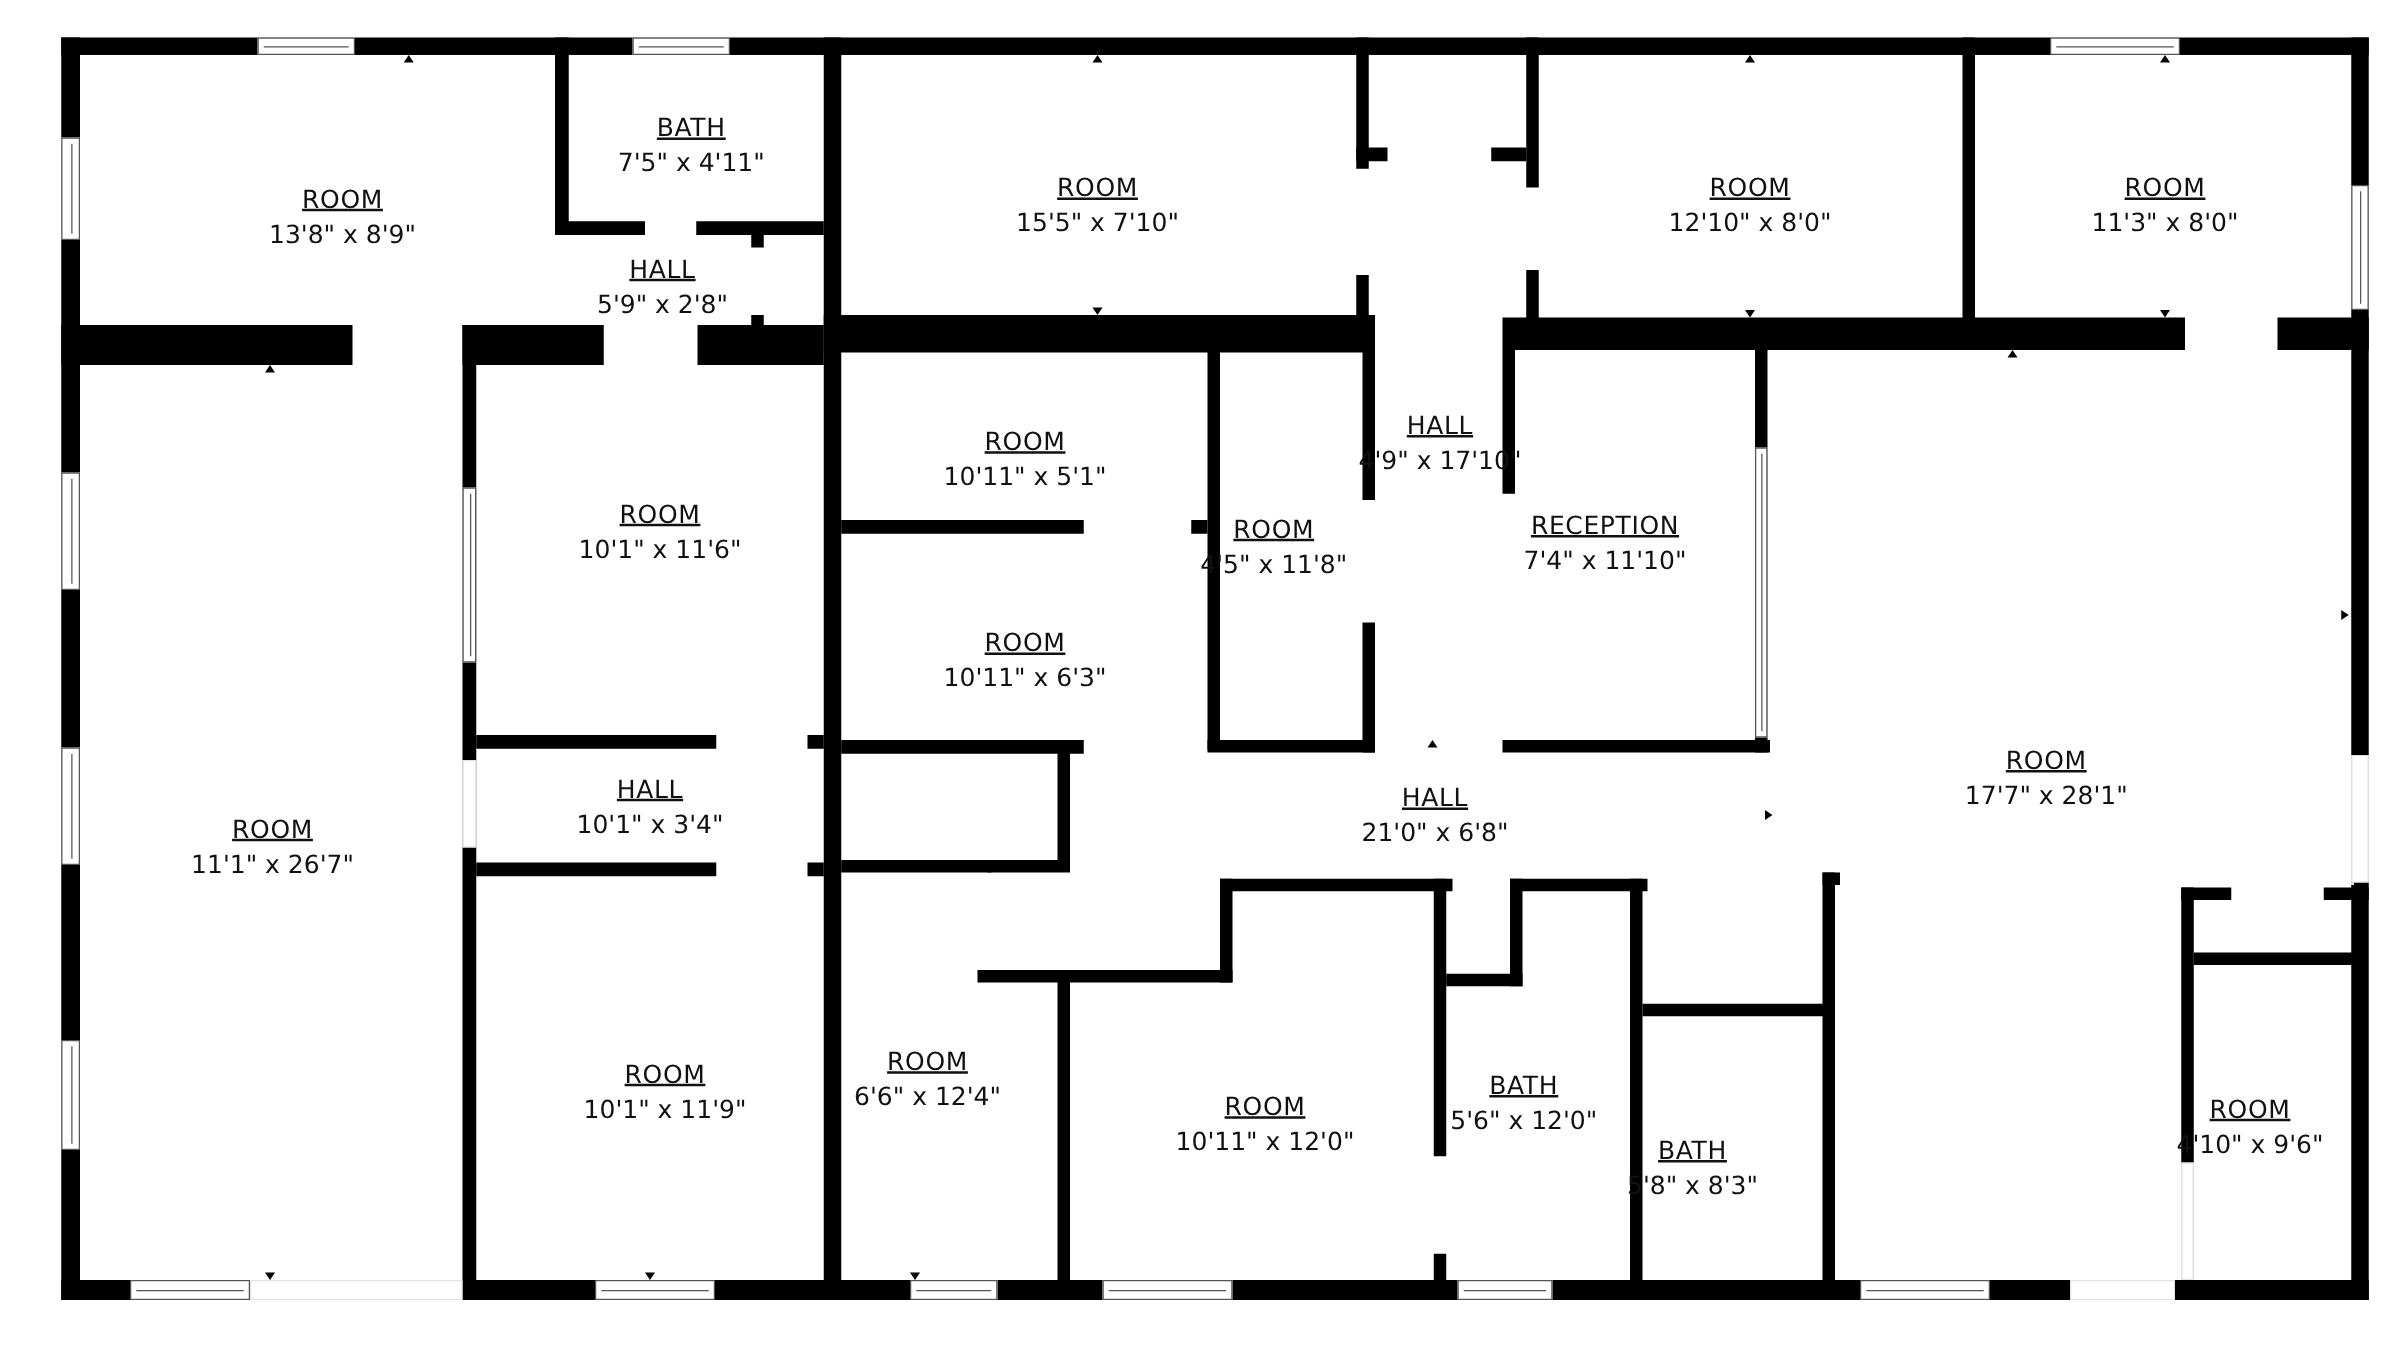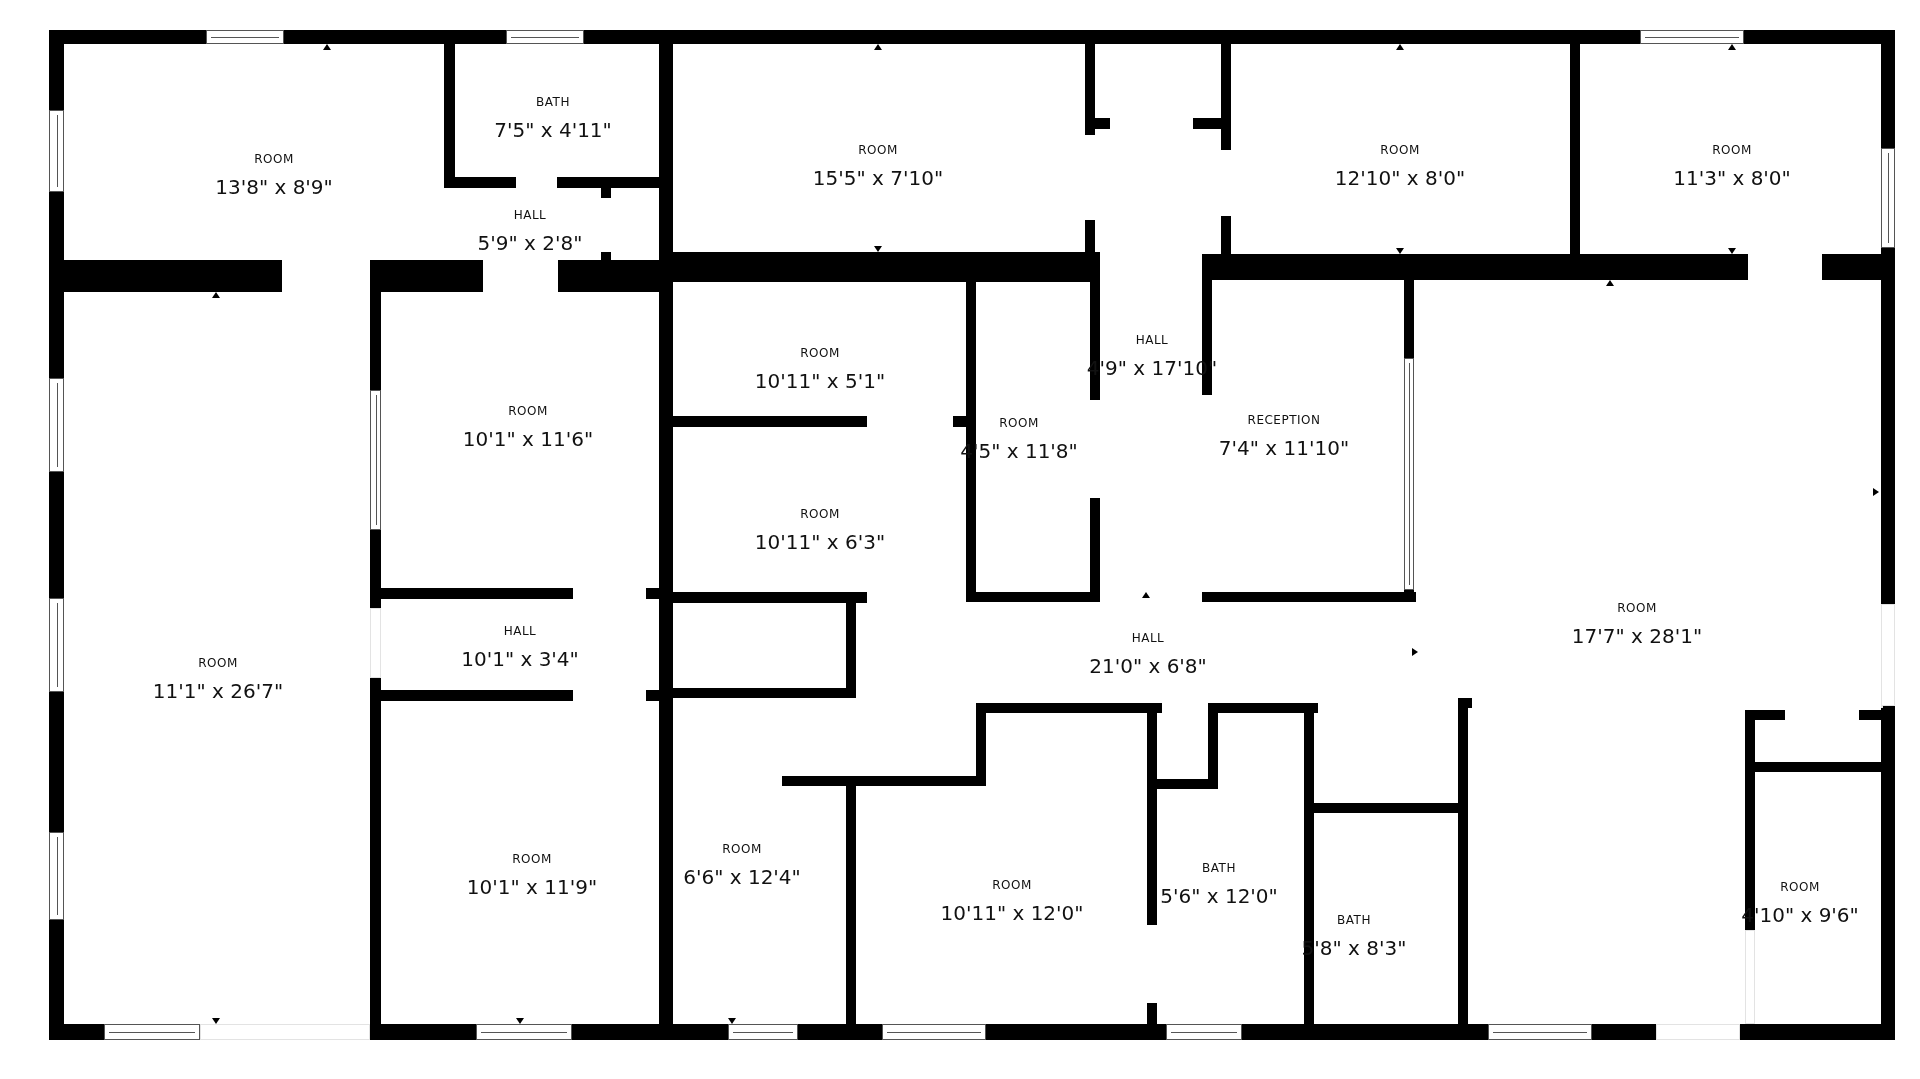--- a/index.html
+++ b/index.html
@@ -4,21 +4,21 @@
 <style>
   html, body { margin:0; padding:0; background:#ffffff; }
   body { width:1920px; height:1079px; position:relative; overflow:hidden; font-family:"DejaVu Sans", sans-serif; }
   .plan { position:absolute; left:0; top:0; width:1920px; height:1079px; }
   .w { position:absolute; background:#000000; }
   .win { position:absolute; background:#ffffff; border:1.5px solid #555; box-sizing:border-box; }
   .win.h::after { content:""; position:absolute; left:4px; right:4px; top:50%; border-top:1.5px solid #555; }
   .win.v::after { content:""; position:absolute; top:4px; bottom:4px; left:50%; border-left:1.5px solid #555; }
   .door { position:absolute; background:#ffffff; border:1px solid #e3e3e3; box-sizing:border-box; }
   .label { position:absolute; transform:translate(-50%,-50%); text-align:center; color:#111; white-space:nowrap; }
-  .label .name { font-size:12px; letter-spacing:0.5px; line-height:28px; display:block; }
+  .label .name { font-size:20px; letter-spacing:0.5px; line-height:28px; display:block;text-decoration:underline; }
   .label .dim { font-size:20px; line-height:28px; display:block; }
   .tick { position:absolute; width:0; height:0; }
   .tick.up { border-left:4px solid transparent; border-right:4px solid transparent; border-bottom:6px solid #000; }
   .tick.down { border-left:4px solid transparent; border-right:4px solid transparent; border-top:6px solid #000; }
   .tick.right { border-top:4px solid transparent; border-bottom:4px solid transparent; border-left:6px solid #000; }
 </style>
 </head>
 <body>
 
 <div class="plan">

